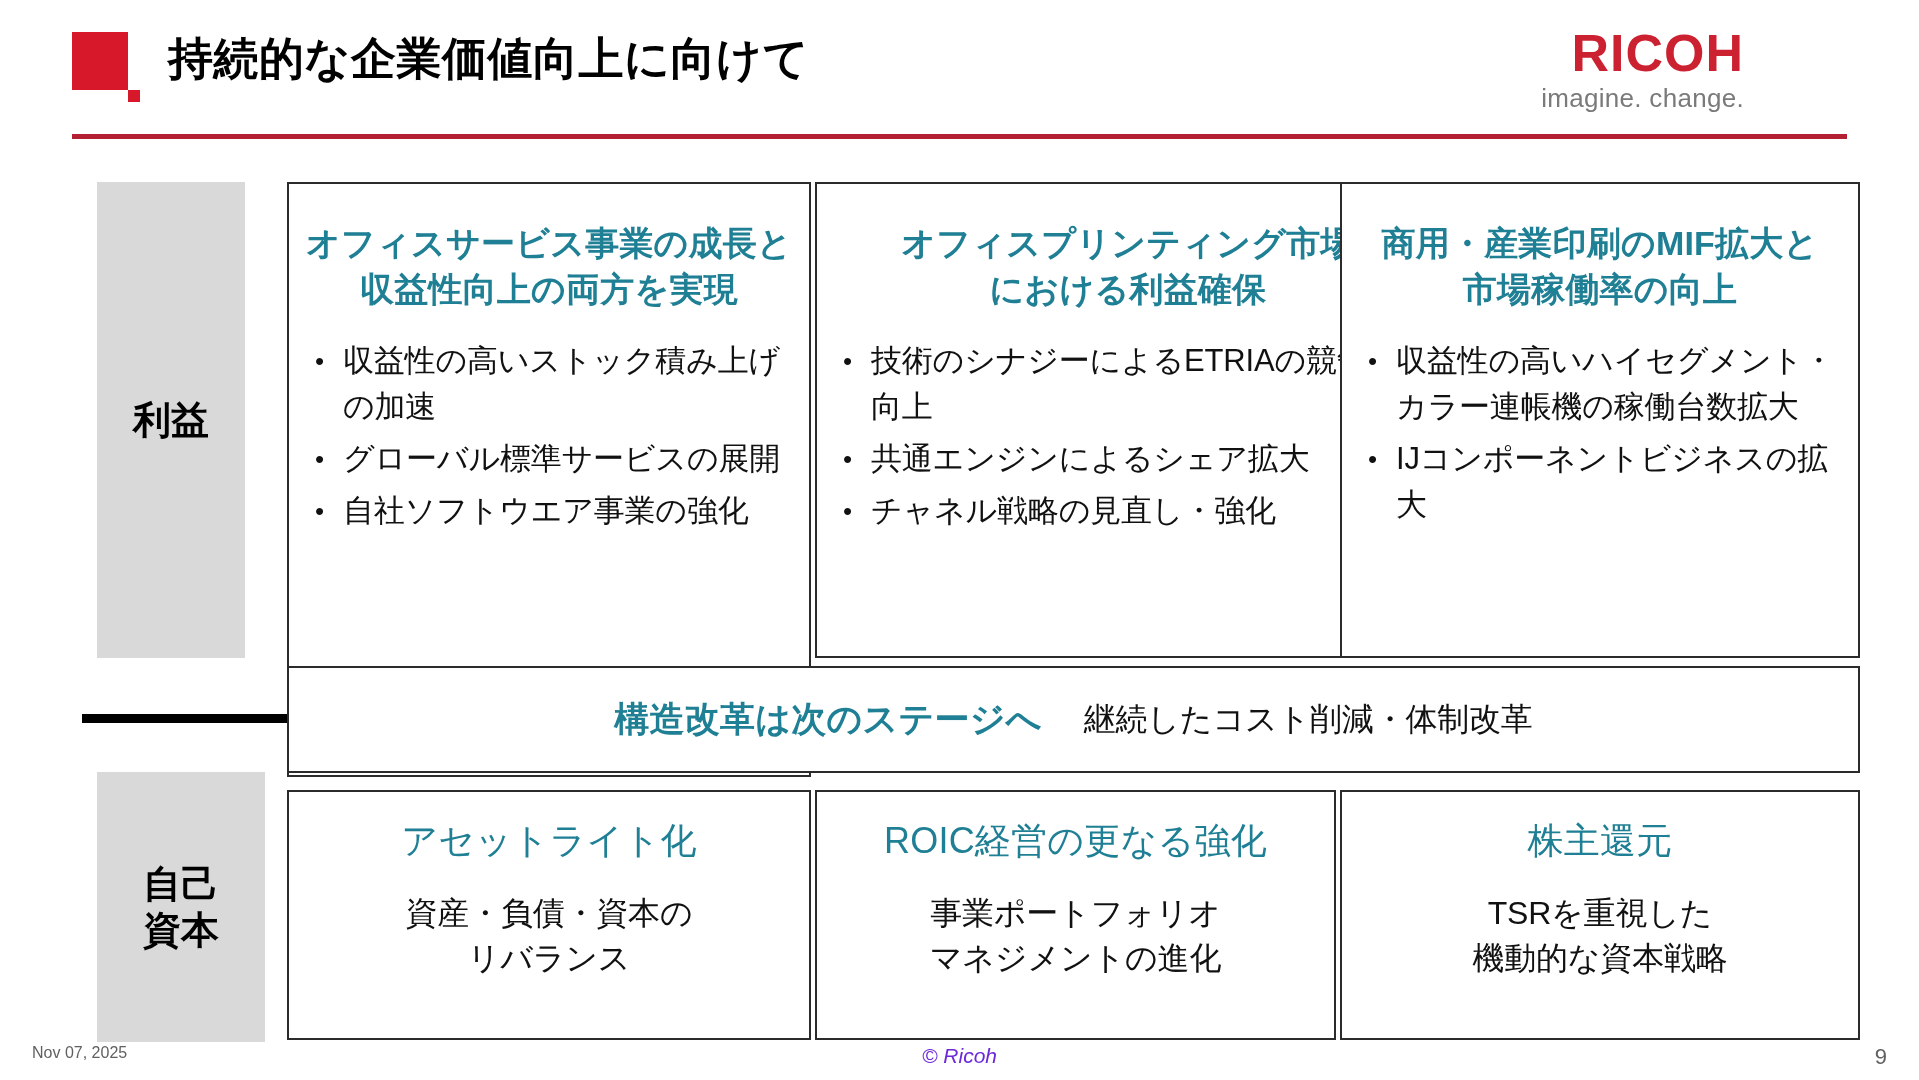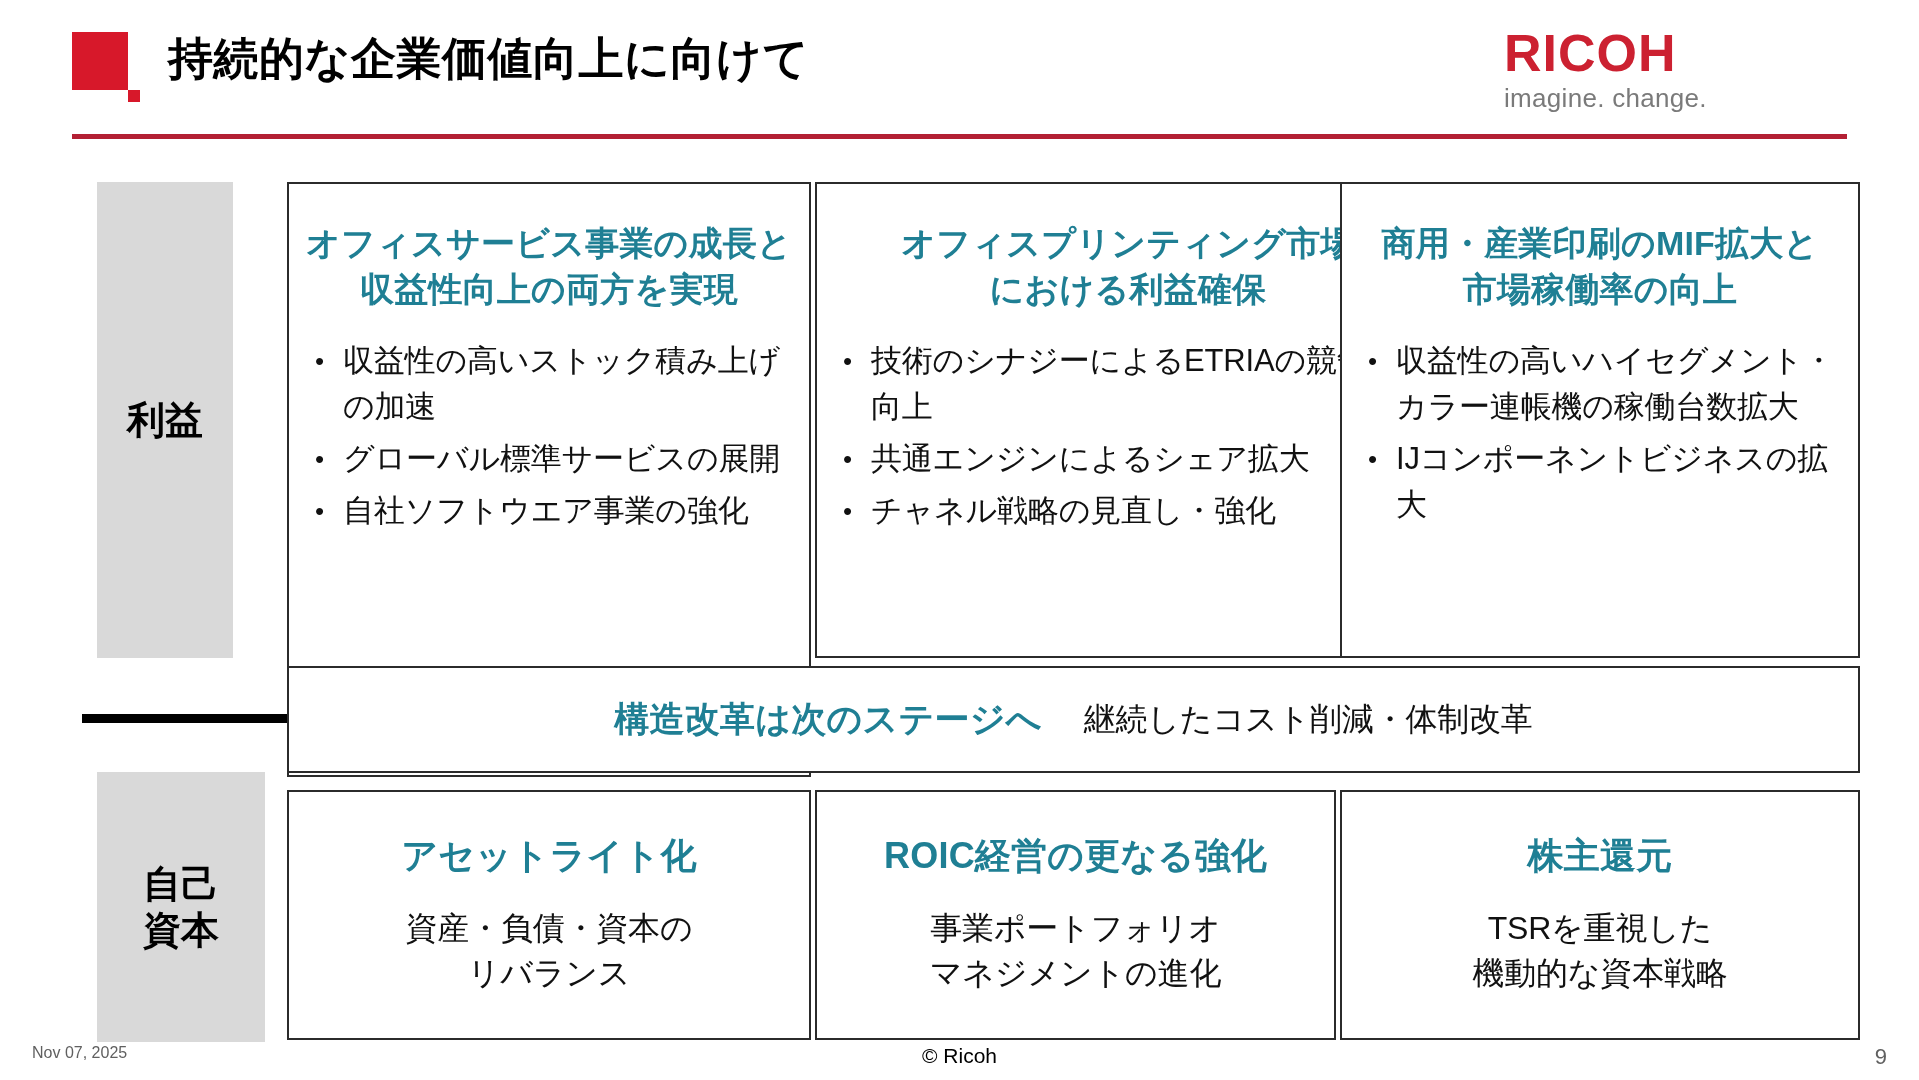--- a/index.html
+++ b/index.html
@@ -41,20 +41,21 @@
     font-weight: bold;
     color: #000000;
     letter-spacing: 0.5px;
     line-height: 62px;
     white-space: nowrap;
   }
   #ricoh-logo {
     position: absolute;
     right: 62px; top: 26px;
     width: 240px;
+    text-align: right;
   }
   #ricoh-wordmark {
     font-size: 52px;
     font-weight: bold;
     color: #cc2131;
     letter-spacing: 1px;
     line-height: 54px;
     font-family: "Liberation Sans", "DejaVu Sans", sans-serif;
   }
   #ricoh-tagline {
@@ -81,21 +82,21 @@
     text-align: center;
   }
   .axis-panel-label {
     font-size: 38px;
     font-weight: bold;
     color: #000000;
     line-height: 46px;
   }
   #axis-panel-profit {
     left: 97px; top: 182px;
-    width: 136px; height: 476px;
+    width: 148px; height: 476px;
   }
   #axis-panel-equity {
     left: 97px; top: 772px;
     width: 168px; height: 270px;
   }
 
   
   #mid-divider {
     position: absolute;
     left: 82px; top: 714px;
@@ -177,23 +178,23 @@
     background: #ffffff;
     border: 2px solid #2b2b2b;
     box-sizing: border-box;
     text-align: center;
   }
   #box-asset-light { left: 287px;  top: 790px; width: 524px; height: 250px; }
   #box-roic        { left: 815px;  top: 790px; width: 521px; height: 250px; }
   #box-shareholder { left: 1340px; top: 790px; width: 520px; height: 250px; }
 
   .pillar-heading {
-    margin-top: 42px;
+    margin-top: 27px;
     font-size: 36px;
-    font-weight: bold;
+    font-weight: normal;
     color: #1f7f94;
     line-height: 44px;
     letter-spacing: 0.2px;
   }
   .pillar-body {
     margin-top: 28px;
     font-size: 32px;
     color: #111111;
     line-height: 45px;
     letter-spacing: -0.2px;
@@ -210,21 +211,22 @@
     left: 32px; top: 0;
     font-size: 16px;
     color: #606060;
   }
   #footer-copyright {
     position: absolute;
     left: 0; top: 0;
     width: 1919px;
     text-align: center;
     font-size: 21px;
-    color: #000000;
+    color: #6d28d9;
+    font-style: italic;
   }
   #footer-page-number {
     position: absolute;
     right: 32px; top: 0;
     font-size: 22px;
     color: #606060;
   }
 </style>
 </head>
 <body>

